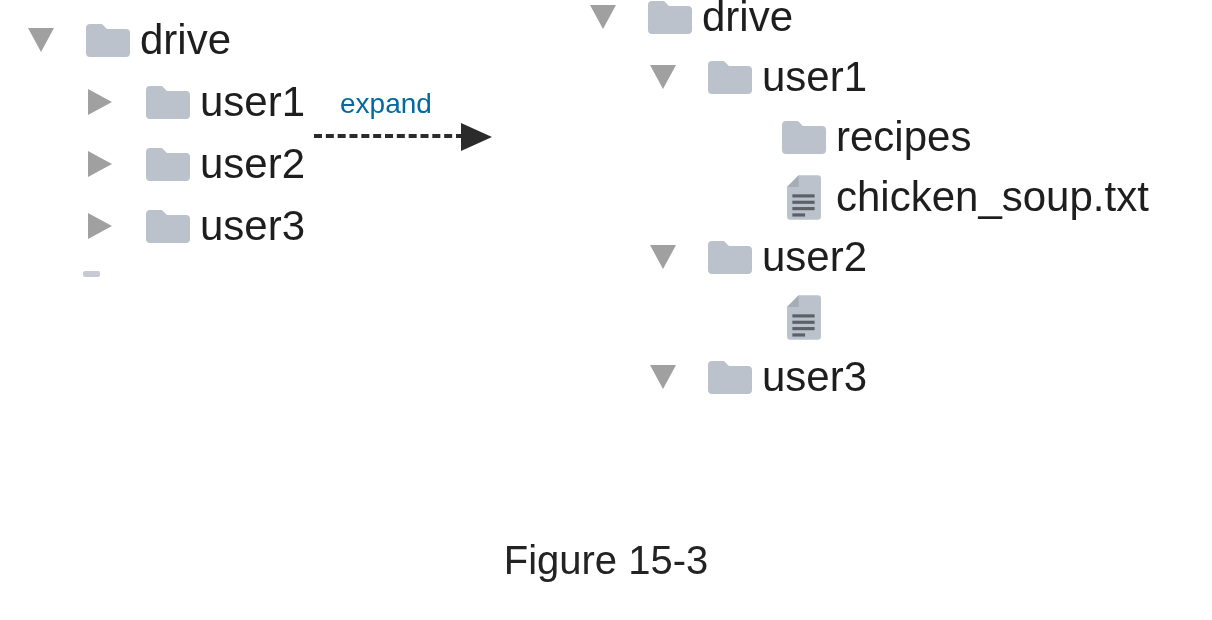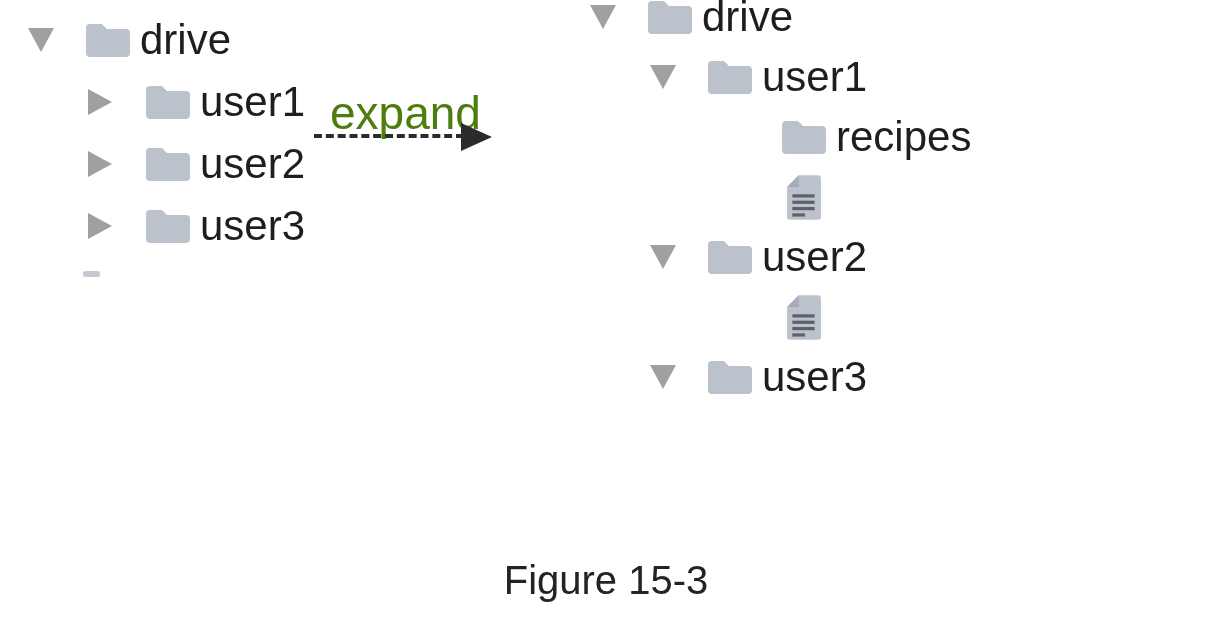--- a/index.html
+++ b/index.html
@@ -38,22 +38,22 @@
 
   .ibox {
     flex:0 0 48px; width:48px; height:48px;
     display:flex; align-items:center; justify-content:center;
     margin-right:8px;
   }
   .lbl { font-size:42px; color:#1e1e1e; line-height:1; white-space:nowrap; }
 
   
   .expand-label {
-    position:absolute; left:330px; top:90px;
-    font-size:46px; color:#4d7c0f; line-height:1;
+    position:absolute; left:340px; top:90px;
+    font-size:28px; color:#0369a1; line-height:1;
   }
   .arrow-line {
     position:absolute; left:314px; top:134px;
     width:150px; height:0;
     border-top:4px dashed #2b2b2b;
   }
   .arrow-head {
     position:absolute; left:461px; top:123px;
     width:0; height:0;
     border-top:14px solid transparent;
@@ -62,21 +62,21 @@
   }
 
   
   .fragment {
     position:absolute; left:83px; top:271px;
     width:17px; height:6px; background:#c6cbd2; border-radius:2px;
   }
 
   
   .caption {
-    position:absolute; left:0; right:0; top:560px;
+    position:absolute; left:0; right:0; top:540px;
     text-align:center;
     font-size:40px; color:#232323; line-height:1;
   }
 </style>
 </head>
 <body>
 
 <svg width="0" height="0" style="position:absolute" aria-hidden="true">
   <defs>
     <g id="ic-folder">
@@ -182,20 +182,21 @@
       </span>
       <span class="lbl">recipes</span>
     </div>
 
     <div class="row lvl2">
       <span class="ibox">
         <svg width="36" height="47" viewBox="0 0 34 44">
             <use href="#ic-textfile"></use>
           </svg>
       </span>
+      <span class="lbl">chicken_soup.txt</span>
     </div>
 
     <div class="row lvl1">
       <span class="tri tri-down"></span>
       <span class="ibox">
         <svg width="48" height="43" viewBox="0 0 48 43">
             <use href="#ic-folder"></use>
           </svg>
       </span>
       <span class="lbl">user2</span>

